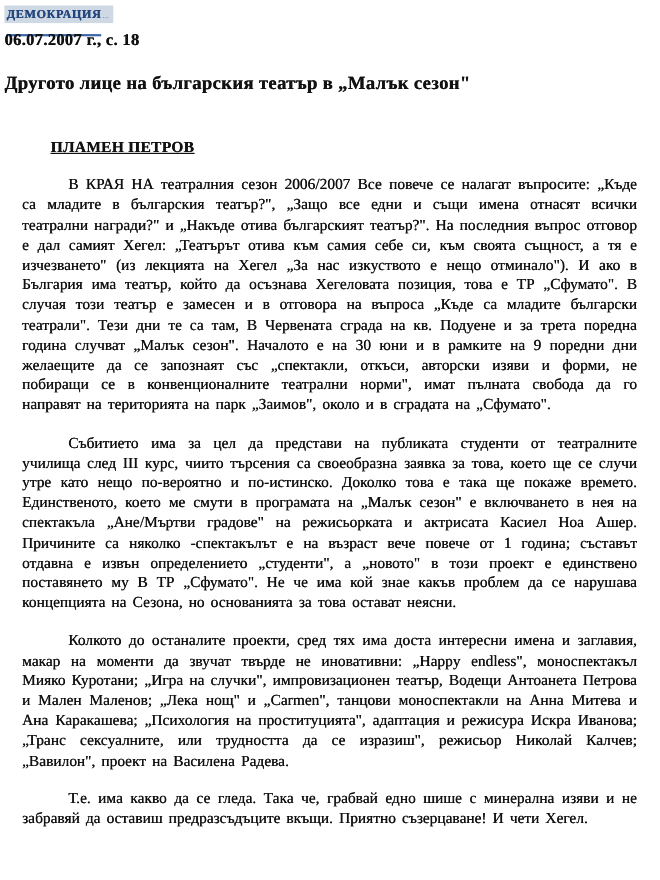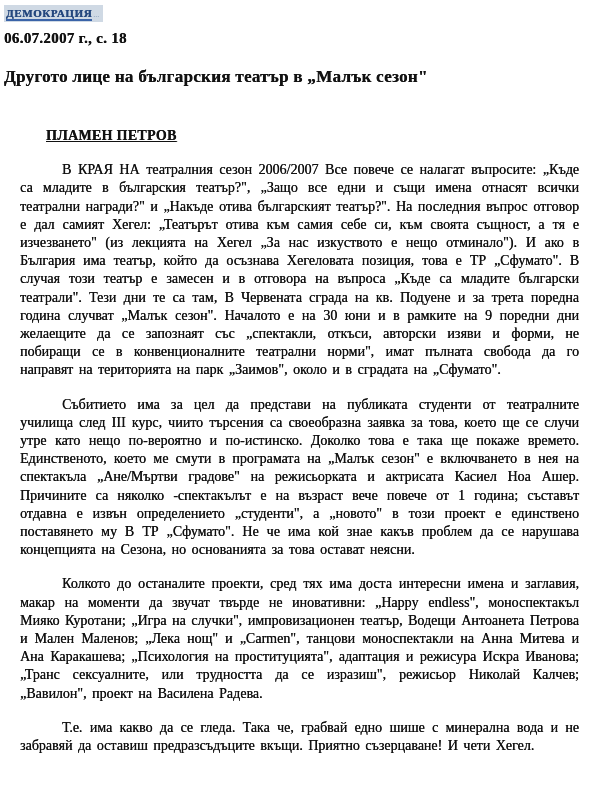--- a/index.html
+++ b/index.html
@@ -19,21 +19,21 @@
     padding:1px 4px 1px 2px;
     line-height:12px;
   }
   .masthead-text{
     font-family:"Liberation Serif", serif;
     font-weight:bold;
     font-size:11px;
     letter-spacing:0.6px;
     color:#24477e;
     border-bottom:2px solid #3a63a8;
-    padding-bottom:0px;
+    padding-bottom:12px;
     text-shadow:0.3px 0 0 currentColor;
   }
   .masthead-tail{
     font-size:8px;
     color:#7d95b5;
     margin-left:1px;
   }
   .dateline{
     margin-top:8px;
     font-weight:bold;
@@ -83,15 +83,15 @@
   <div class="author">ПЛАМЕН ПЕТРОВ</div>
 
   <div class="article-body">
 
       <p class="para">В КРАЯ НА театралния сезон 2006/2007 Все повече се налагат въпросите: „Къде са младите в българския театър?", „Защо все едни и същи имена отнасят всички театрални награди?" и „Накъде отива българският театър?". На последния въпрос отговор е дал самият Хегел: „Театърът отива към самия себе си, към своята същност, а тя е изчезването" (из лекцията на Хегел „За нас изкуството е нещо отминало"). И ако в България има театър, който да осъзнава Хегеловата позиция, това е ТР „Сфумато". В случая този театър е замесен и в отговора на въпроса „Къде са младите български театрали". Тези дни те са там, В Червената сграда на кв. Подуене и за трета поредна година случват „Малък сезон". Началото е на 30 юни и в рамките на 9 поредни дни желаещите да се запознаят със „спектакли, откъси, авторски изяви и форми, не побиращи се в конвенционалните театрални норми", имат пълната свобода да го направят на територията на парк „Заимов", около и в сградата на „Сфумато".</p>
 
       <p class="para">Събитието има за цел да представи на публиката студенти от театралните училища след III курс, чиито търсения са своеобразна заявка за това, което ще се случи утре като нещо по-вероятно и по-истинско. Доколко това е така ще покаже времето. Единственото, което ме смути в програмата на „Малък сезон" е включването в нея на спектакъла „Ане/Мъртви градове" на режисьорката и актрисата Касиел Ноа Ашер. Причините са няколко -спектакълът е на възраст вече повече от 1 година; съставът отдавна е извън определението „студенти", а „новото" в този проект е единствено поставянето му В ТР „Сфумато". Не че има кой знае какъв проблем да се нарушава концепцията на Сезона, но основанията за това остават неясни.</p>
 
       <p class="para">Колкото до останалите проекти, сред тях има доста интересни имена и заглавия, макар на моменти да звучат твърде не иновативни: „Happy endless", моноспектакъл Мияко Куротани; „Игра на случки", импровизационен театър, Водещи Антоанета Петрова и Мален Маленов; „Лека нощ" и „Carmen", танцови моноспектакли на Анна Митева и Ана Каракашева; „Психология на проституцията", адаптация и режисура Искра Иванова; „Транс сексуалните, или трудността да се изразиш", режисьор Николай Калчев; „Вавилон", проект на Василена Радева.</p>
 
-      <p class="para">Т.е. има какво да се гледа. Така че, грабвай едно шише с минерална вода и не забравяй да оставиш предразсъдъците вкъщи. Приятно съзерцаване! И чети Хегел.</p>
+      <p class="para">Т.е. има какво да се гледа. Така че, грабвай едно шише с минерална изяви и не забравяй да оставиш предразсъдъците вкъщи. Приятно съзерцаване! И чети Хегел.</p>
     </div>
 </div>
 
 </body></html>

